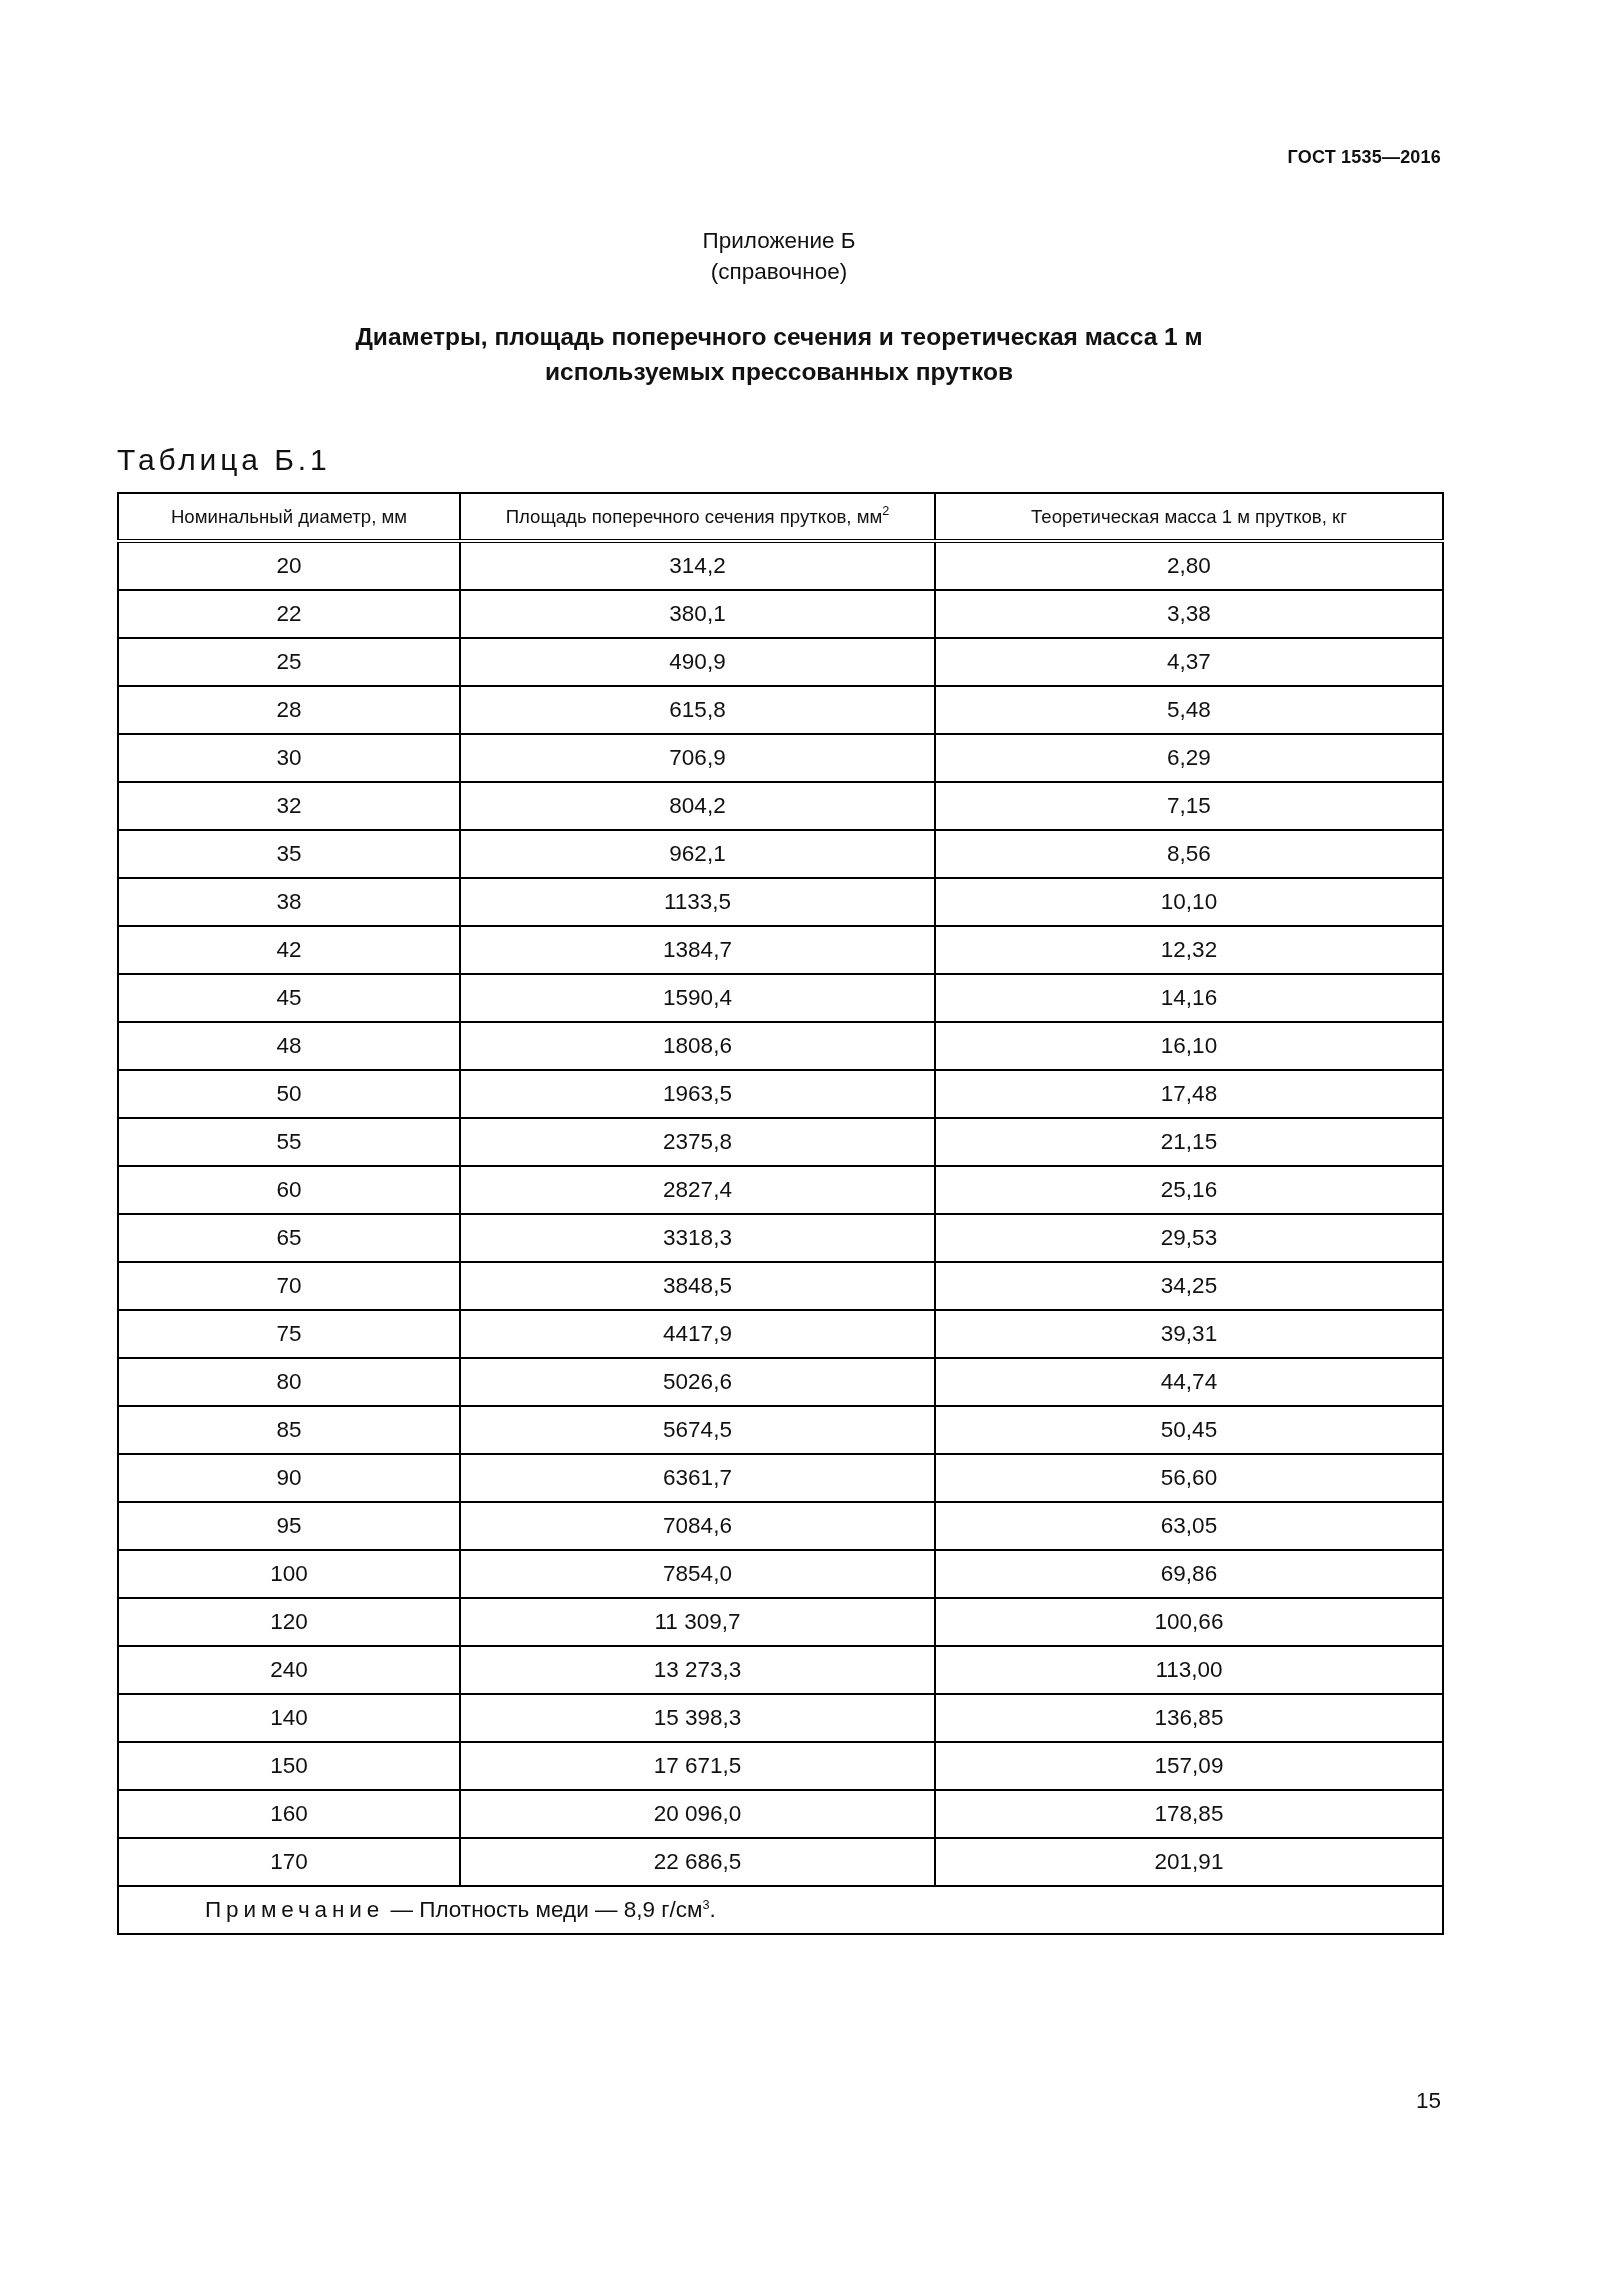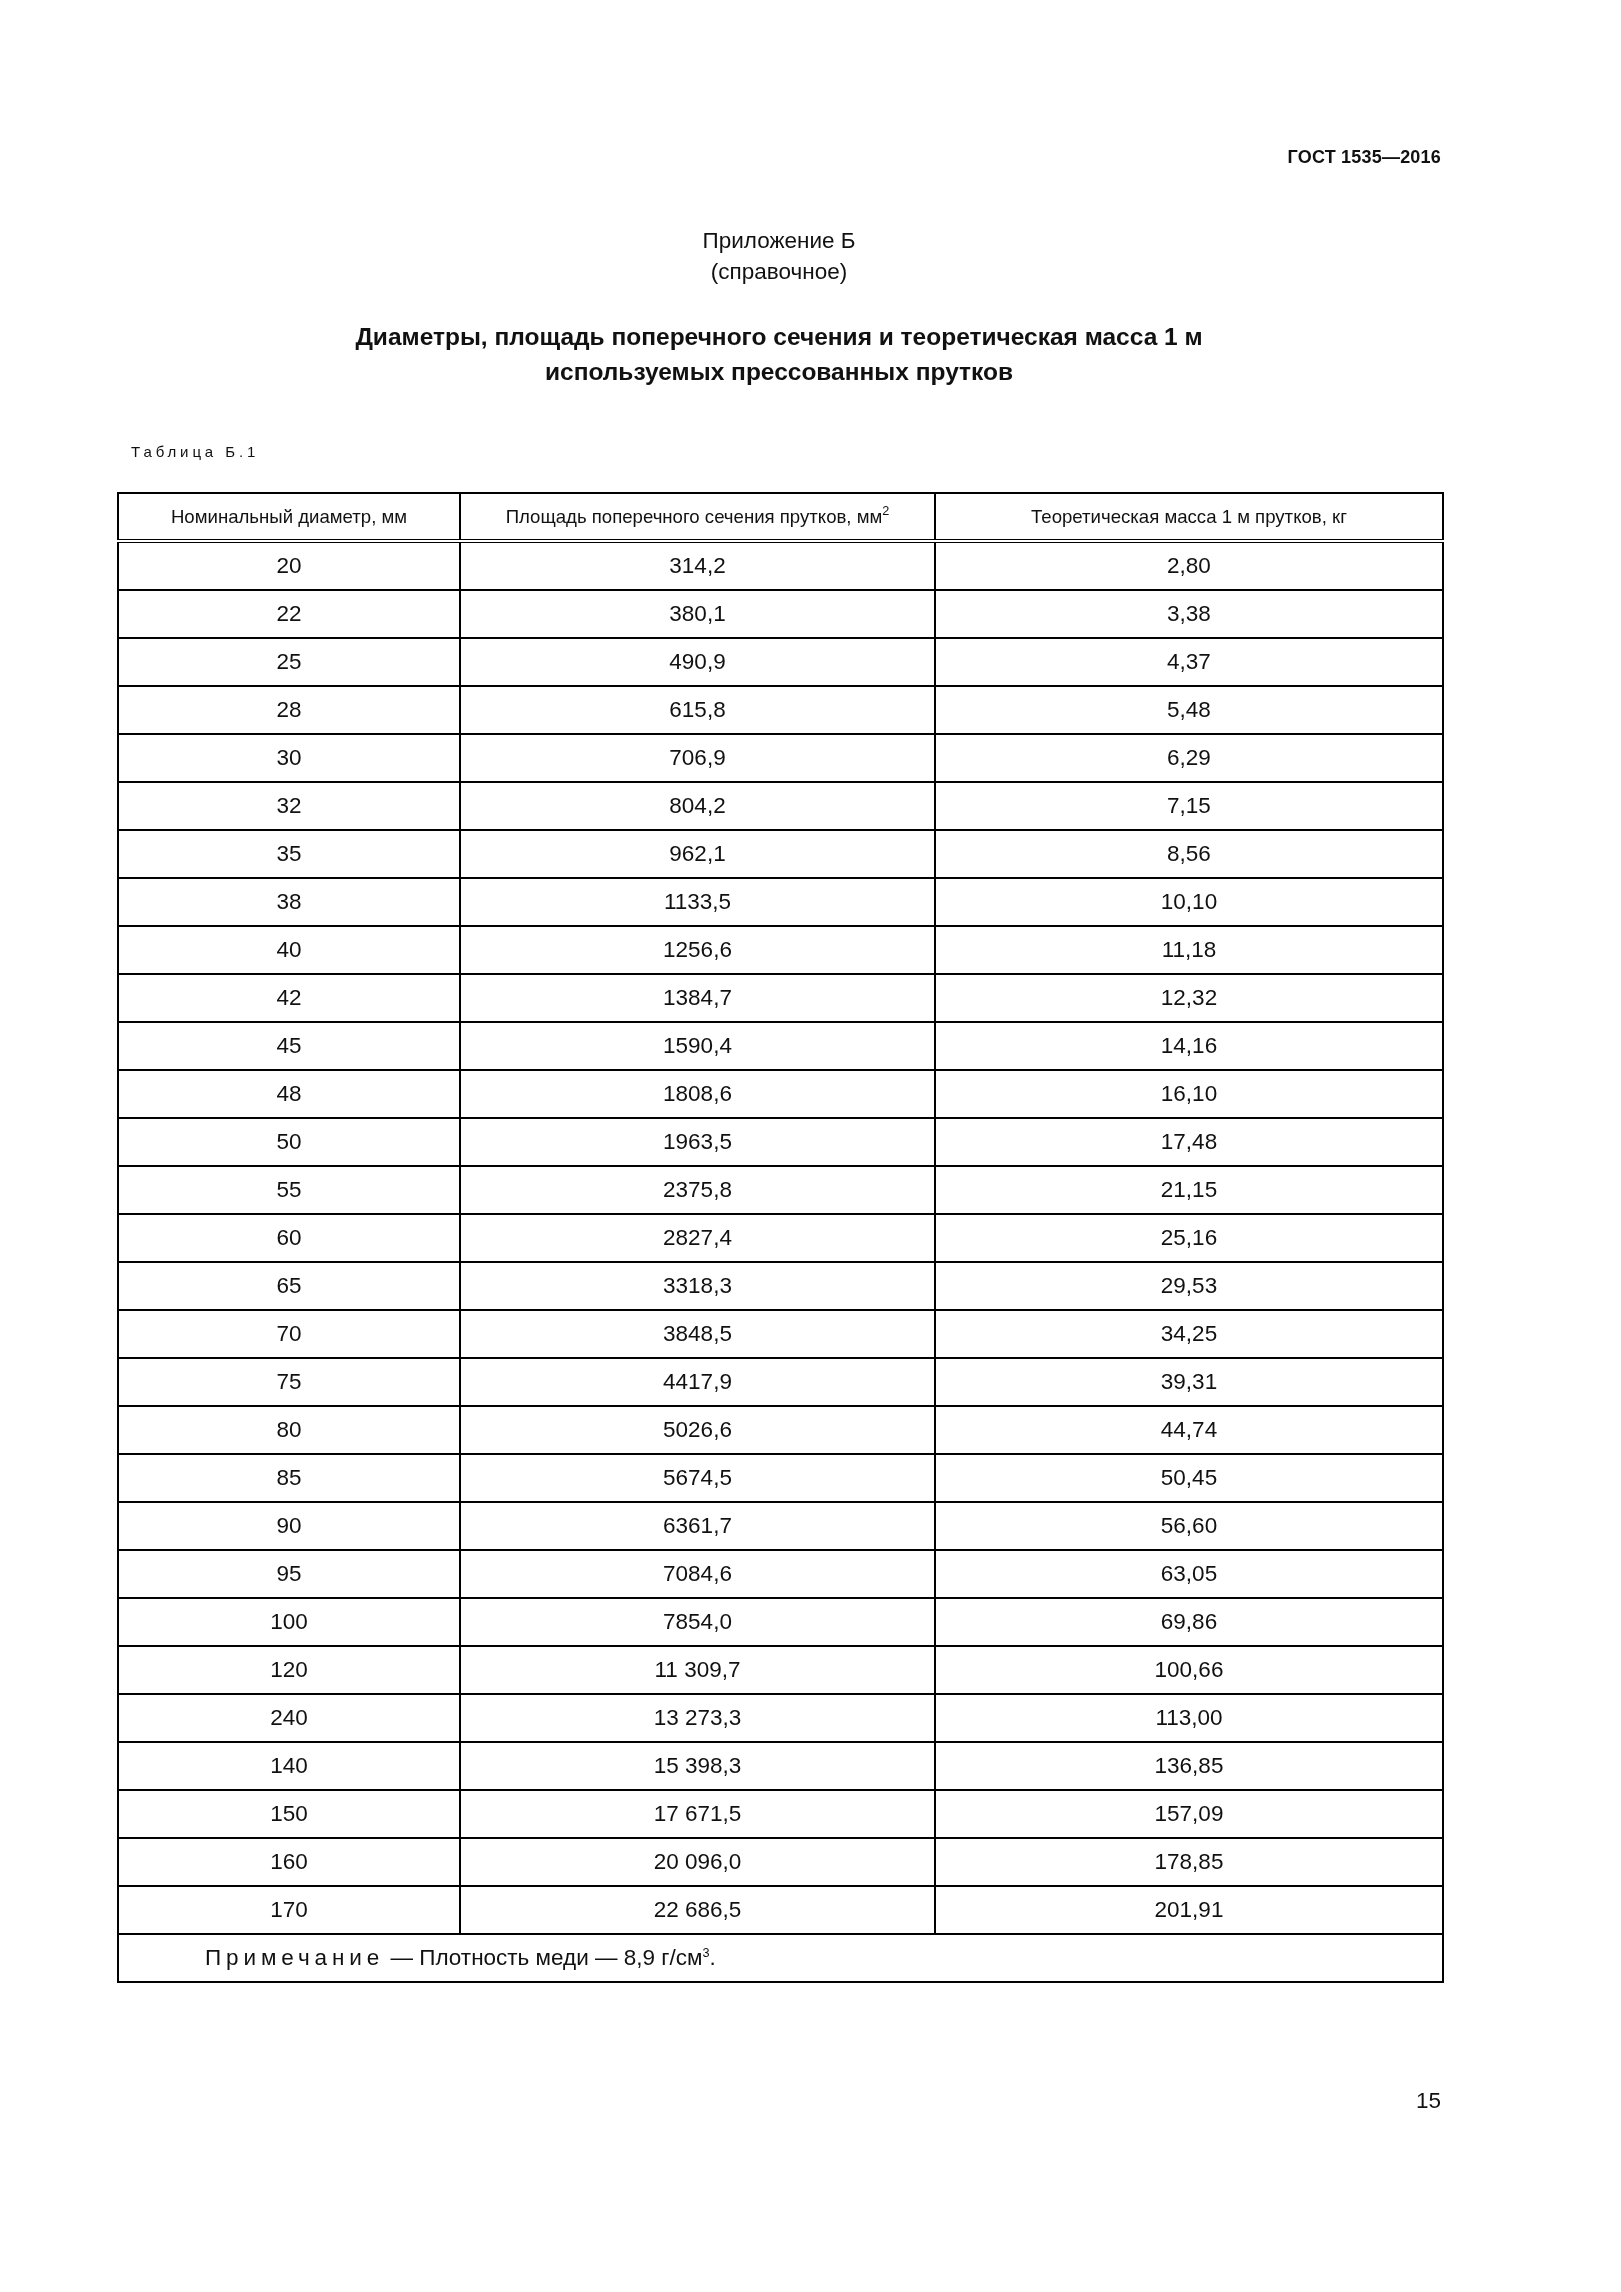--- a/index.html
+++ b/index.html
@@ -1,20 +1,20 @@
 <!DOCTYPE html>
 <html><head>
 <meta charset="utf-8">
 <style>
   html, body { margin: 0; padding: 0; background: #ffffff; }
   body { width: 1621px; height: 2293px; position: relative; font-family: "Liberation Sans", sans-serif; color: #111; overflow: hidden; }
   .doc-code { position: absolute; right: 180px; top: 147px; font-weight: bold; font-size: 18px; letter-spacing: 0.2px; }
   .appendix { position: absolute; left: 0; width: 1558px; top: 225px; text-align: center; font-weight: normal; font-size: 22.5px; line-height: 31px; }
   .title { position: absolute; left: 0; width: 1558px; top: 319px; text-align: center; font-weight: bold; font-size: 24.5px; line-height: 35px; }
-  .table-label { position: absolute; left: 131px; top: 443px; font-size: 15px; letter-spacing: 3.9px; }
+  .table-label { position: absolute; left: 117px; top: 443px; font-size: 30px; letter-spacing: 3.9px; }
   table.data { position: absolute; left: 117px; top: 492px; width: 1325px; border-collapse: collapse; border: 2.9px solid #000; table-layout: fixed; }
   table.data th, table.data td { border: 2px solid #000; text-align: center; font-size: 22.5px; font-weight: normal; padding: 0; }
   table.data th { height: 45px; font-size: 18.6px; border-bottom: 4.9px double #000; }
   table.data td { height: 46px; }
   table.data tr.row td { border-top: 2px solid #000; }
   col.c1 { width: 342px; } col.c2 { width: 475px; } col.c3 { width: 508px; }
   sup { font-size: 12.7px; vertical-align: 7.8px; line-height: 0; }
   td.note { text-align: left !important; padding-left: 86px !important; height: 45px; font-size: 21.6px; }
   .note-label { letter-spacing: 4.9px; }
   .page-num { position: absolute; right: 180px; top: 2088px; font-size: 22.5px; }
@@ -84,25 +84,20 @@
         <td>35</td>
         <td>962,1</td>
         <td>8,56</td>
       </tr>
       <tr class="row">
         <td>38</td>
         <td>1133,5</td>
         <td>10,10</td>
       </tr>
       <tr class="row">
-        <td>40</td>
-        <td>1256,6</td>
-        <td>11,18</td>
-      </tr>
-      <tr class="row">
         <td>42</td>
         <td>1384,7</td>
         <td>12,32</td>
       </tr>
       <tr class="row">
         <td>45</td>
         <td>1590,4</td>
         <td>14,16</td>
       </tr>
       <tr class="row">

